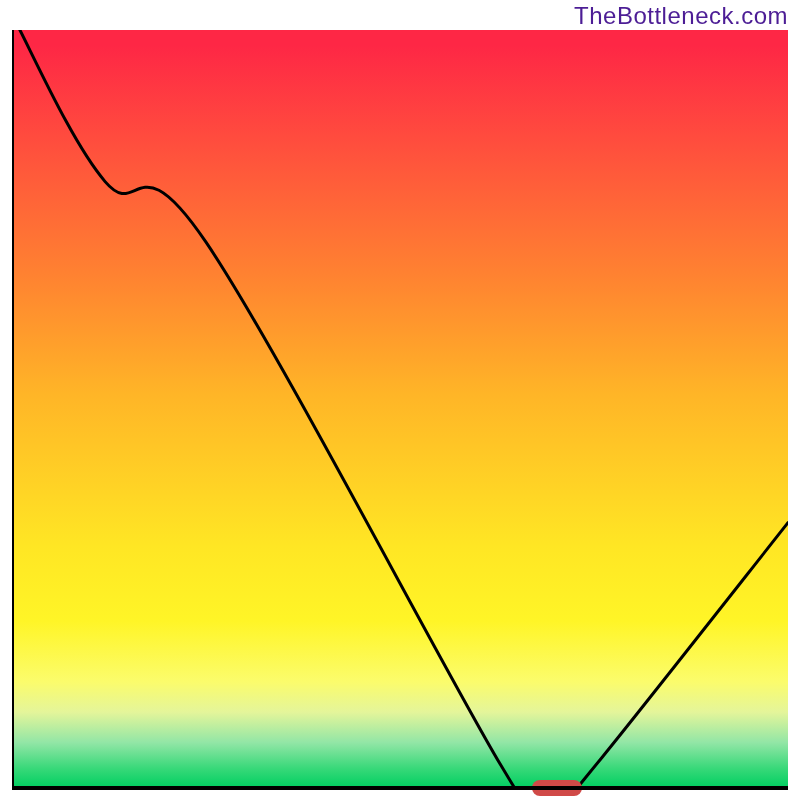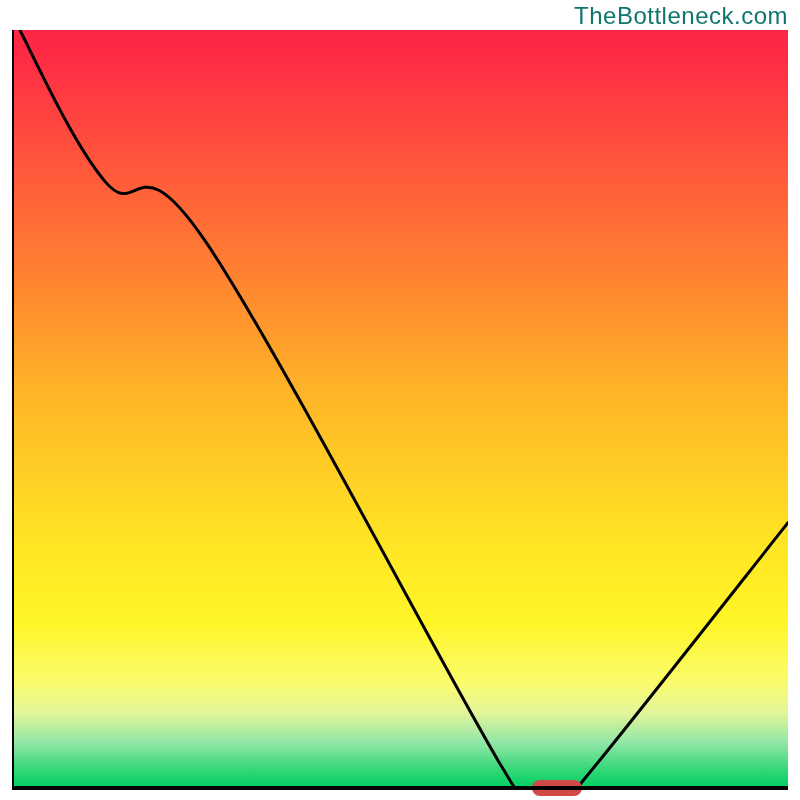--- a/index.html
+++ b/index.html
@@ -14,21 +14,21 @@
     position: relative;
     width: 800px;
     height: 800px;
   }
   .attribution {
     position: absolute;
     top: 2px;
     right: 12px;
     font-family: Arial, Helvetica, sans-serif;
     font-size: 24px;
-    color: #0f766e;
+    color: #4c1d95;
     letter-spacing: 0.5px;
   }
   .plot-wrap {
     position: absolute;
     top: 30px;
     left: 12px;
     width: 776px;
     height: 760px;
   }
   .plot-inner {

